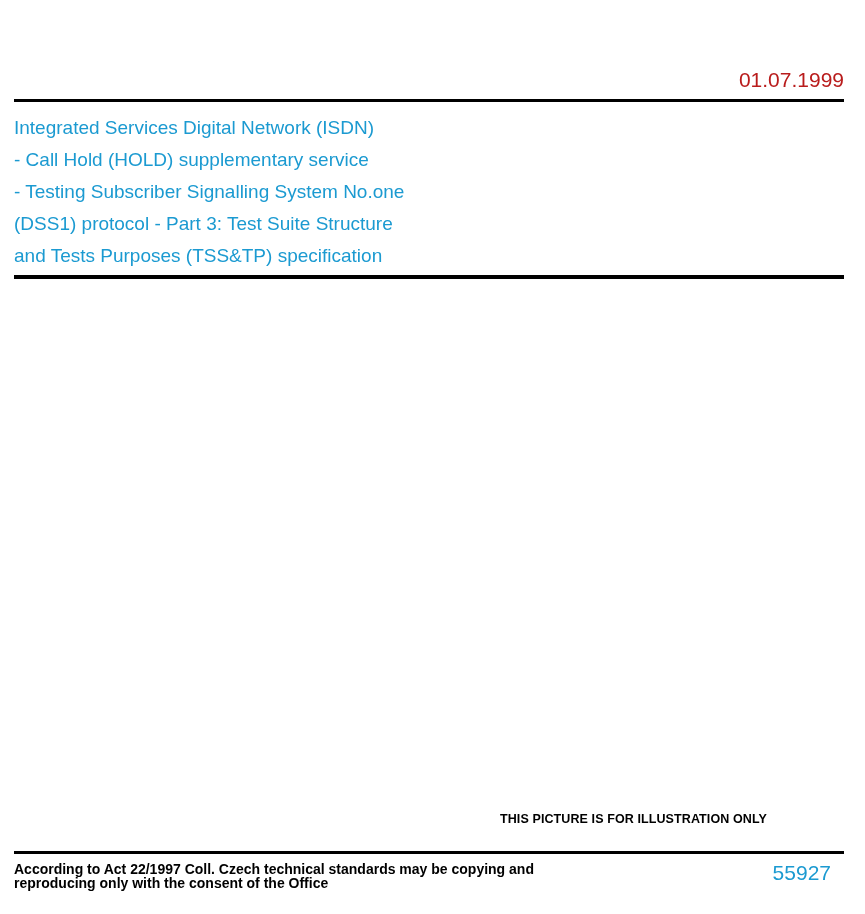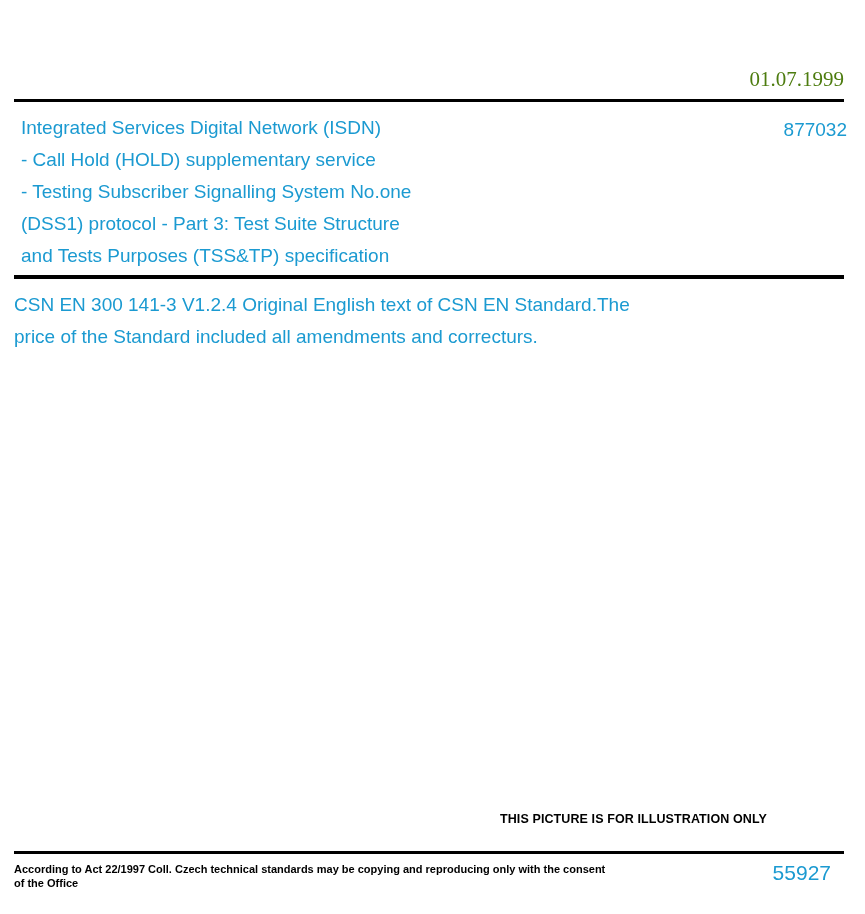--- a/index.html
+++ b/index.html
@@ -39,41 +39,40 @@
     font-weight: bold;
     color: #000000;
     letter-spacing: 0.2px;
     font-family: "Liberation Sans", sans-serif;
   }
   .std-date {
     position: absolute;
     right: 0;
     bottom: 4px;
     font-size: 21px;
-    color: #4d7c0f;
-    font-family: Liberation Serif, serif;
+    color: #b91c1c;
+    font-family: Liberation Sans, sans-serif;
   }
 
   .rule {
     position: absolute;
     left: 14px;
     width: 830px;
     background: #000000;
   }
   .rule-top { top: 99px; height: 3px; }
   .rule-mid { top: 275px; height: 4px; }
   .rule-bottom { top: 851px; height: 3px; }
 
   
   .title-block {
     position: absolute;
     left: 14px;
     top: 112px;
     width: 560px;
-    margin-left: 7px;
   }
   .title-line {
     font-size: 19px;
     line-height: 32px;
     color: #1b9ad1;
     white-space: nowrap;
   }
 
   .ref-block {
     position: absolute;
@@ -123,21 +122,21 @@
   .ghost-b { left: 340px; top: 776px; letter-spacing: 5px; }
   .ghost-c { left: 340px; top: 805px; letter-spacing: 4px; }
   .ghost-d { left: 575px; top: 880px; letter-spacing: 6px; }
 
   
   .footer-text {
     position: absolute;
     left: 14px;
     top: 862px;
     width: 600px;
-    font-size: 11px;
+    font-size: 14px;
     font-weight: bold;
     line-height: 14px;
     color: #000000;
   }
   .footer-number {
     position: absolute;
     right: 34px;
     top: 861px;
     font-size: 21px;
     color: #1b9ad1;
@@ -156,29 +155,24 @@
 
   <div class="title-block">
     <div class="title-line">Integrated Services Digital Network (ISDN)</div>
     <div class="title-line">- Call Hold (HOLD) supplementary service</div>
     <div class="title-line">- Testing Subscriber Signalling System No.one</div>
     <div class="title-line">(DSS1) protocol - Part 3: Test Suite Structure</div>
     <div class="title-line">and Tests Purposes (TSS&amp;TP) specification</div>
   </div>
 
   <div class="ref-block">
-    <div class="ref-line">877032</div>
   </div>
 
   <div class="rule rule-mid"></div>
 
-  <div class="abstract">
-    <div class="abstract-line">CSN EN 300 141-3 V1.2.4 Original English text of CSN EN Standard.The</div>
-    <div class="abstract-line">price of the Standard included all amendments and correcturs.</div>
-  </div>
 
   <div class="ghost ghost-a"></div>
   <div class="ghost ghost-b"></div>
   <div class="ghost ghost-c"></div>
   <div class="ghost ghost-d"></div>
 
   <div class="illustration-note">THIS PICTURE IS FOR ILLUSTRATION ONLY</div>
 
   <div class="rule rule-bottom"></div>
 

